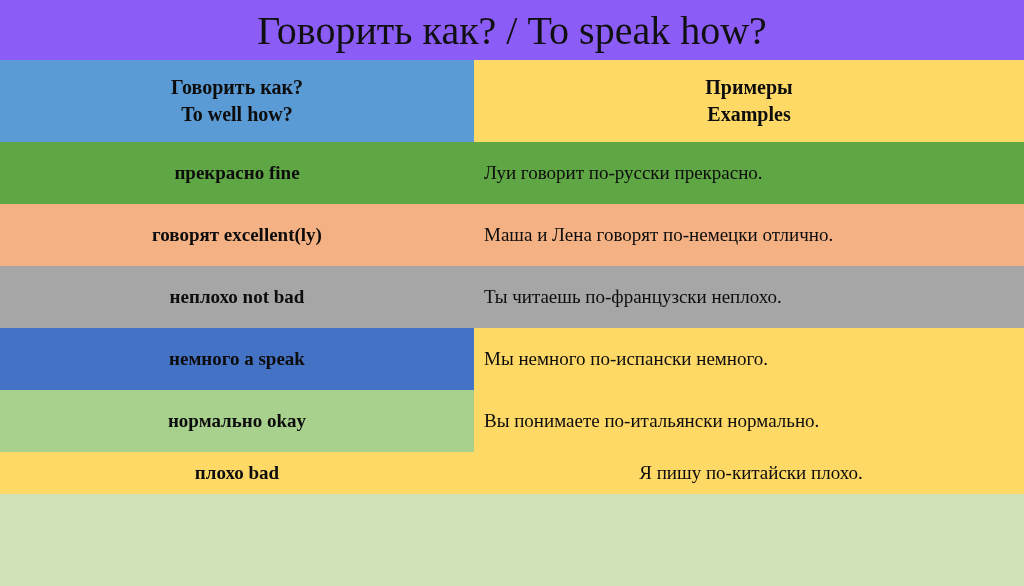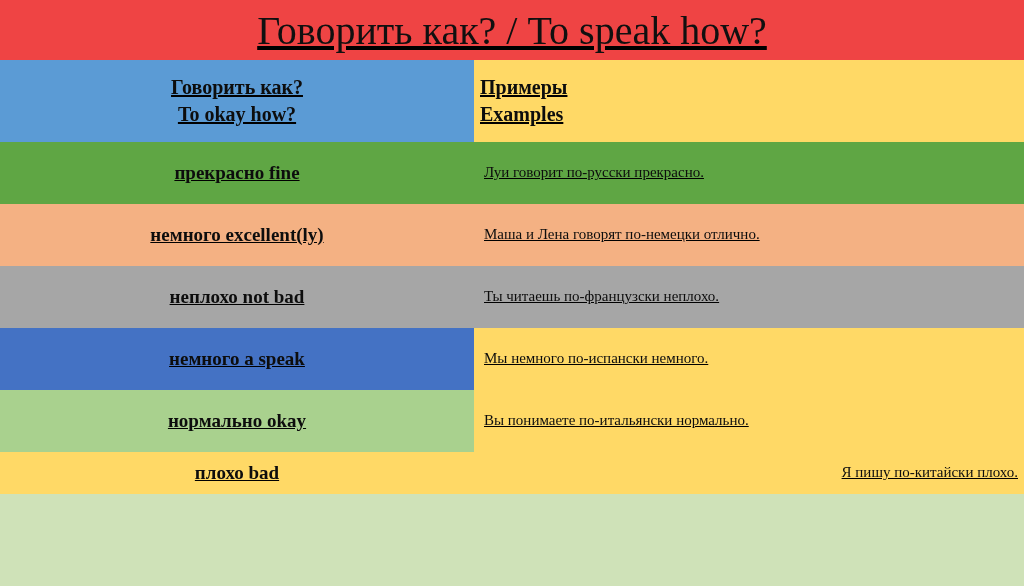--- a/index.html
+++ b/index.html
@@ -10,23 +10,22 @@
     width: 1024px;
     height: 586px;
     background: #cfe2b8;
     font-family: "Liberation Serif", serif;
     overflow: hidden;
   }
   .slide {
     position: relative;
     width: 1024px;
     height: 466px;
-    background: #ef4444;
+    background: #8b5cf6;
     box-sizing: border-box;
-    text-decoration: underline;
   }
   .title {
     text-align: center;
     font-family: "Liberation Serif", serif;
     font-size: 40px;
     color: #101010;
     padding-top: 8px;
     padding-bottom: 6px;
     letter-spacing: 0px;
     line-height: 1.15;
@@ -51,73 +50,73 @@
     text-align: center;
     font-weight: bold;
     font-size: 19px;
     color: #0d0d0d;
     font-family: "Liberation Serif", serif;
     padding: 4px 6px;
     line-height: 1.25;
   }
   .cell-right {
     text-align: left;
-    font-size: 15px;
+    font-size: 19px;
     color: #0d0d0d;
     font-family: "Liberation Serif", serif;
     padding: 4px 6px 4px 10px;
     line-height: 1.3;
   }
   .header-left {
     font-weight: bold;
     font-size: 20px;
     text-align: center;
     line-height: 1.35;
     color: #0d0d0d;
     padding: 10px 6px;
     font-family: "Liberation Serif", serif;
   }
   .header-right {
     font-weight: bold;
     font-size: 20px;
-    text-align: left;
+    text-align: center;
     line-height: 1.35;
     color: #0d0d0d;
     padding: 10px 6px;
     font-family: "Liberation Serif", serif;
   }
   .line2 {
     display: block;
   }
   .row-h { height: 82px; margin-top: 48px; }
   .row-1 { height: 62px; }
   .row-2 { height: 62px; }
   .row-3 { height: 90px; }
   .row-4 { height: 62px; }
   .row-5 { height: 62px; }
   .row-6 { height: 62px; padding-left: 32px; }
   .row-7 { height: 42px; }
   .center-right {
-    text-align: right;
+    text-align: center;
   }
 </style>
 </head>
 <body>
 
 <div class="slide">
 
   <div class="title">Говорить как? / To speak how?</div>
 
   <table class="table">
     <tbody>
       <tr class="row-h">
         <td class="col-left" style="background:#5b9bd5;">
           <div class="header-left">
             <span class="line2">Говорить как?</span>
-            <span class="line2">To okay how?</span>
+            <span class="line2">To well how?</span>
           </div>
         </td>
         <td class="col-right" style="background:#ffd966;">
           <div class="header-right">
             <span class="line2">Примеры</span>
             <span class="line2">Examples</span>
           </div>
         </td>
       </tr>
 
@@ -125,21 +124,21 @@
         <td class="col-left" style="background:#5fa644;margin-top:33px;">
           <div class="cell-left">прекрасно   fine</div>
         </td>
         <td class="col-right" style="background:#5fa644;">
           <div class="cell-right">Луи говорит по-русски прекрасно.</div>
         </td>
       </tr>
 
       <tr class="row-2">
         <td class="col-left" style="background:#f4b183;">
-          <div class="cell-left">немного  excellent(ly)</div>
+          <div class="cell-left">говорят  excellent(ly)</div>
         </td>
         <td class="col-right" style="background:#f4b183;">
           <div class="cell-right">Маша и Лена говорят по-немецки отлично.</div>
         </td>
       </tr>
 
 
       <tr class="row-4">
         <td class="col-left" style="background:#a6a6a6;">
           <div class="cell-left">неплохо   not bad</div>

